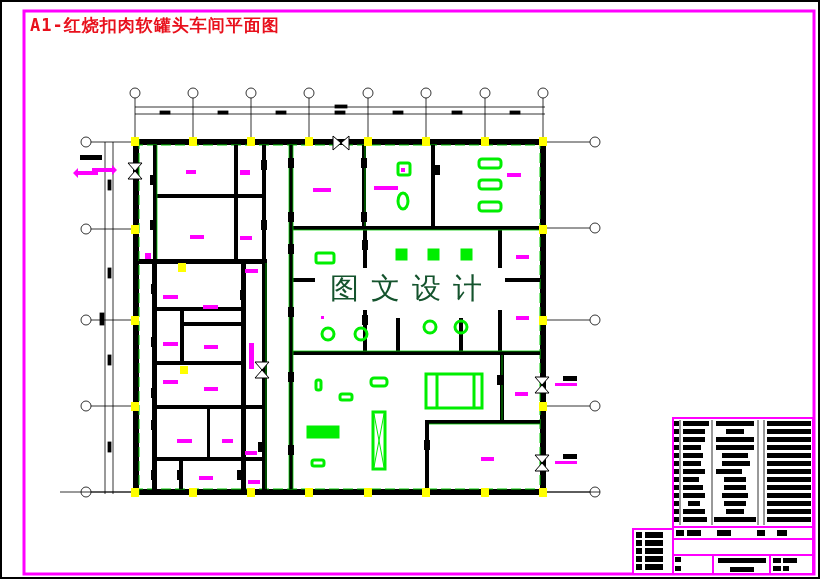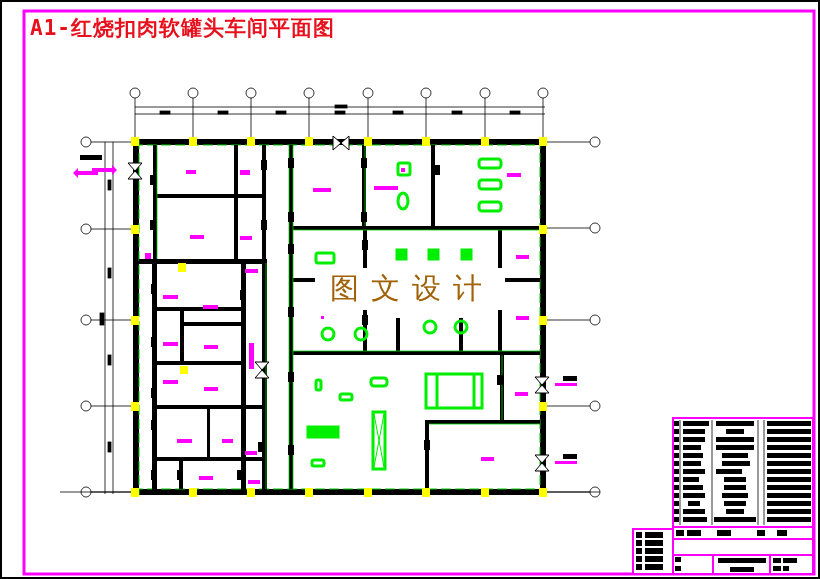--- a/index.html
+++ b/index.html
@@ -1,19 +1,19 @@
 <!DOCTYPE html>
 <html><head>
 <meta charset="utf-8">
 <style>
   html,body{margin:0;padding:0;background:#fff;}
   body{width:820px;height:579px;position:relative;overflow:hidden;font-family:"DejaVu Sans",sans-serif;}
   #canvas{position:absolute;left:0;top:0;width:820px;height:579px;}
-  .title{position:absolute;left:30px;top:14px;font-family:"DejaVu Sans Mono",monospace;font-weight:bold;font-size:21px;color:#e8101c;letter-spacing:1px;}
-  .watermark{position:absolute;left:319px;top:268px;width:186px;height:42px;background:#fff;display:flex;align-items:center;justify-content:center;font-family:"DejaVu Serif",serif;font-size:29px;letter-spacing:12px;color:#a16207;}
+  .title{position:absolute;left:30px;top:14px;font-family:"DejaVu Sans Mono",monospace;font-weight:bold;font-size:17px;color:#e8101c;letter-spacing:1px;}
+  .watermark{position:absolute;left:319px;top:268px;width:186px;height:42px;background:#fff;display:flex;align-items:center;justify-content:center;font-family:"DejaVu Serif",serif;font-size:29px;letter-spacing:12px;color:#14532d;}
 </style>
 </head>
 <body>
 
 <svg id="canvas" viewBox="0 0 820 579" xmlns="http://www.w3.org/2000/svg">
 
   <rect x="1" y="1" width="818" height="577" fill="#fff" stroke="#000" stroke-width="2"></rect>
 
   <rect x="24" y="11" width="790" height="563" fill="none" stroke="#ff00ff" stroke-width="3"></rect>
 

